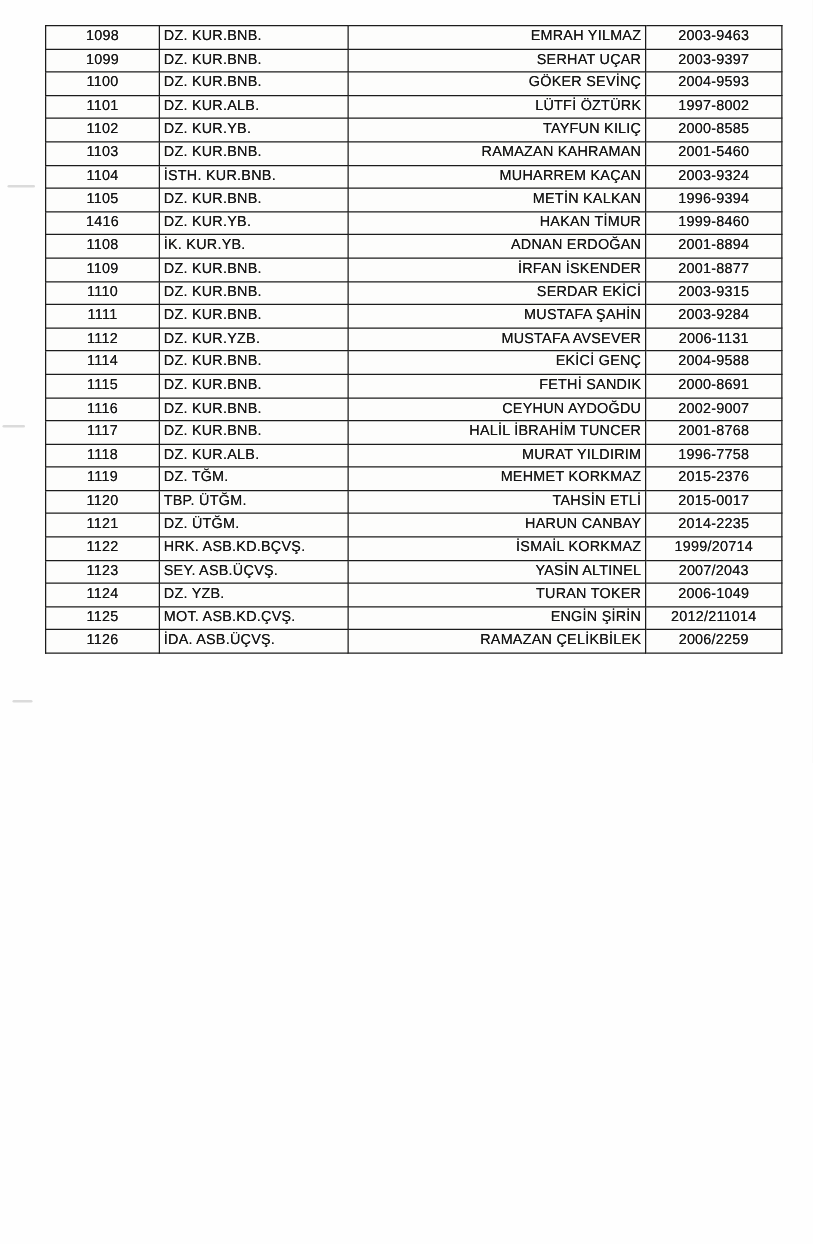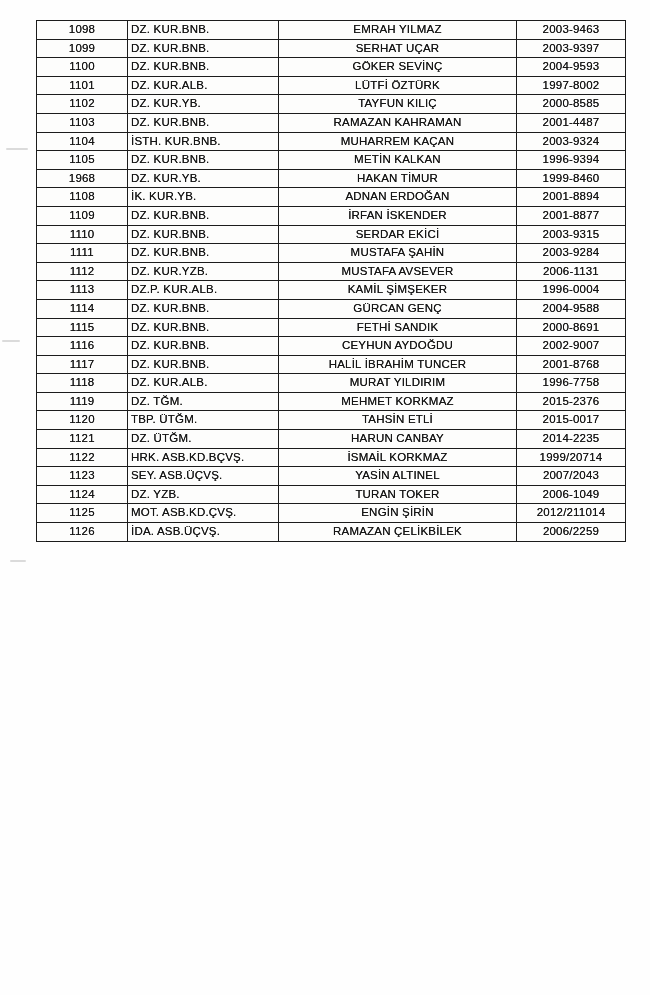--- a/index.html
+++ b/index.html
@@ -36,21 +36,21 @@
     padding: 0 3px;
     font-size: 11.5px;
     color: #151515;
     letter-spacing: 0.2px;
     white-space: nowrap;
     overflow: hidden;
     text-shadow: 0 0 0.5px rgba(10,10,10,0.85);
   }
   td.c-no   { width: 84px;  text-align: center; }
   td.c-rank { width: 144px; text-align: left; padding-left: 4px; }
-  td.c-name { width: 231px; text-align: center; padding-left: 5px; margin-top: 22px; }
+  td.c-name { width: 231px; text-align: right; padding-left: 5px; margin-top: 22px; }
   td.c-reg  { width: 102px; text-align: center; padding-left: 4px; }
   
   .scan-streak {
     position: absolute;
     height: 2px;
     background: rgba(60,60,60,0.18);
     border-radius: 1px;
   }
   .streak-1 { left: 6px;  top: 148px; width: 22px; }
   .streak-2 { left: 2px;  top: 340px; width: 18px; }
@@ -93,36 +93,36 @@
         <tr>
     <td class="c-no">1102</td>
     <td class="c-rank">DZ. KUR.YB.</td>
     <td class="c-name">TAYFUN KILIÇ</td>
     <td class="c-reg">2000-8585</td>
   </tr>
         <tr>
     <td class="c-no">1103</td>
     <td class="c-rank">DZ. KUR.BNB.</td>
     <td class="c-name">RAMAZAN KAHRAMAN</td>
-    <td class="c-reg">2001-4487</td>
+    <td class="c-reg">2001-5460</td>
   </tr>
         <tr>
     <td class="c-no">1104</td>
     <td class="c-rank">İSTH. KUR.BNB.</td>
     <td class="c-name">MUHARREM KAÇAN</td>
     <td class="c-reg">2003-9324</td>
   </tr>
         <tr>
     <td class="c-no">1105</td>
     <td class="c-rank">DZ. KUR.BNB.</td>
     <td class="c-name">METİN KALKAN</td>
     <td class="c-reg">1996-9394</td>
   </tr>
         <tr>
-    <td class="c-no">1968</td>
+    <td class="c-no">1416</td>
     <td class="c-rank">DZ. KUR.YB.</td>
     <td class="c-name">HAKAN TİMUR</td>
     <td class="c-reg">1999-8460</td>
   </tr>
         <tr>
     <td class="c-no">1108</td>
     <td class="c-rank">İK. KUR.YB.</td>
     <td class="c-name">ADNAN ERDOĞAN</td>
     <td class="c-reg">2001-8894</td>
   </tr>
@@ -144,29 +144,23 @@
     <td class="c-name">MUSTAFA ŞAHİN</td>
     <td class="c-reg">2003-9284</td>
   </tr>
         <tr>
     <td class="c-no">1112</td>
     <td class="c-rank">DZ. KUR.YZB.</td>
     <td class="c-name">MUSTAFA AVSEVER</td>
     <td class="c-reg">2006-1131</td>
   </tr>
         <tr>
-    <td class="c-no">1113</td>
-    <td class="c-rank">DZ.P. KUR.ALB.</td>
-    <td class="c-name">KAMİL ŞİMŞEKER</td>
-    <td class="c-reg">1996-0004</td>
-  </tr>
-        <tr>
     <td class="c-no">1114</td>
     <td class="c-rank">DZ. KUR.BNB.</td>
-    <td class="c-name">GÜRCAN GENÇ</td>
+    <td class="c-name">EKİCİ GENÇ</td>
     <td class="c-reg">2004-9588</td>
   </tr>
         <tr>
     <td class="c-no">1115</td>
     <td class="c-rank">DZ. KUR.BNB.</td>
     <td class="c-name">FETHİ SANDIK</td>
     <td class="c-reg">2000-8691</td>
   </tr>
         <tr>
     <td class="c-no">1116</td>

